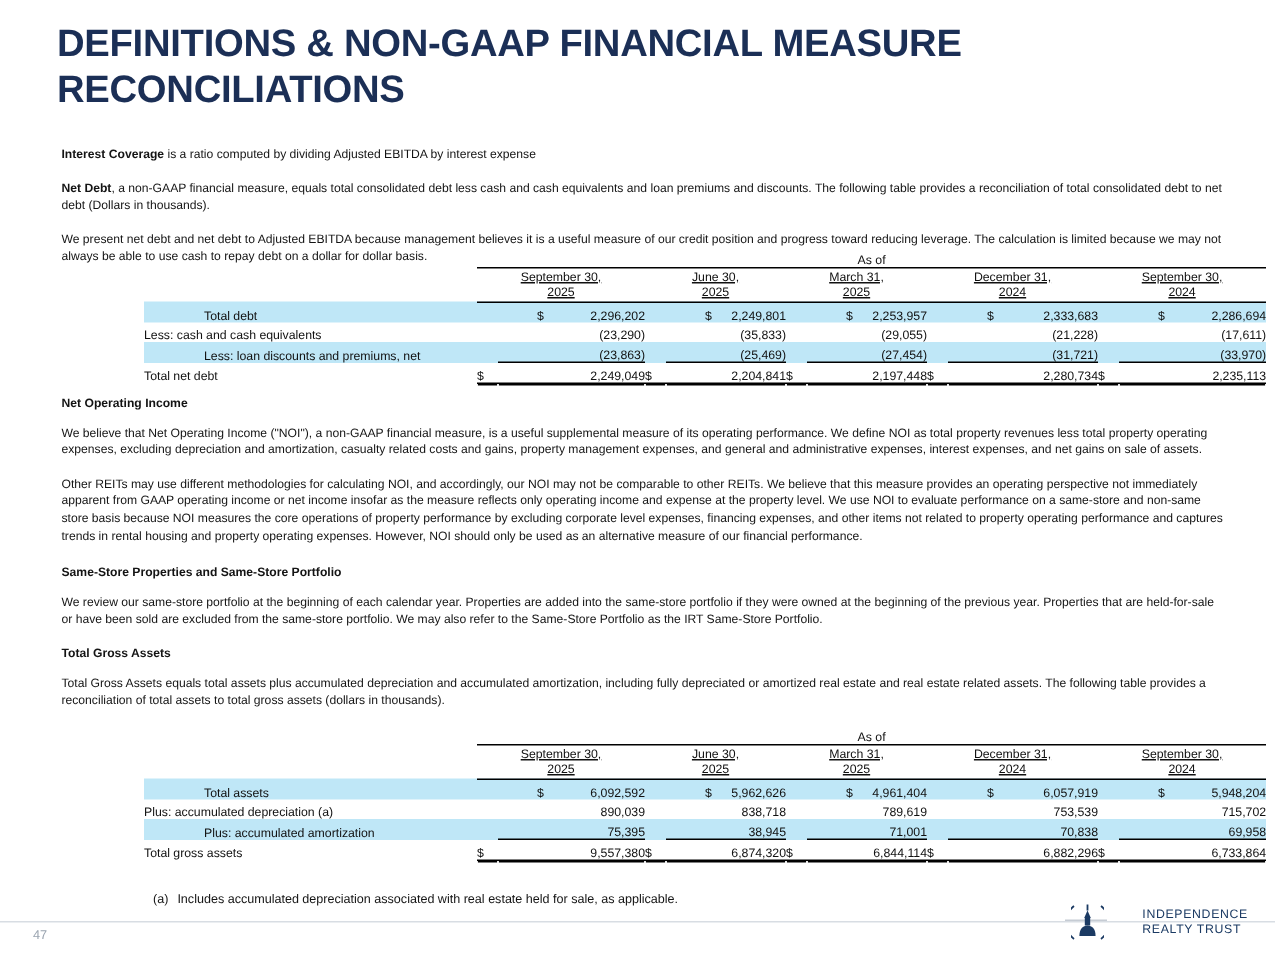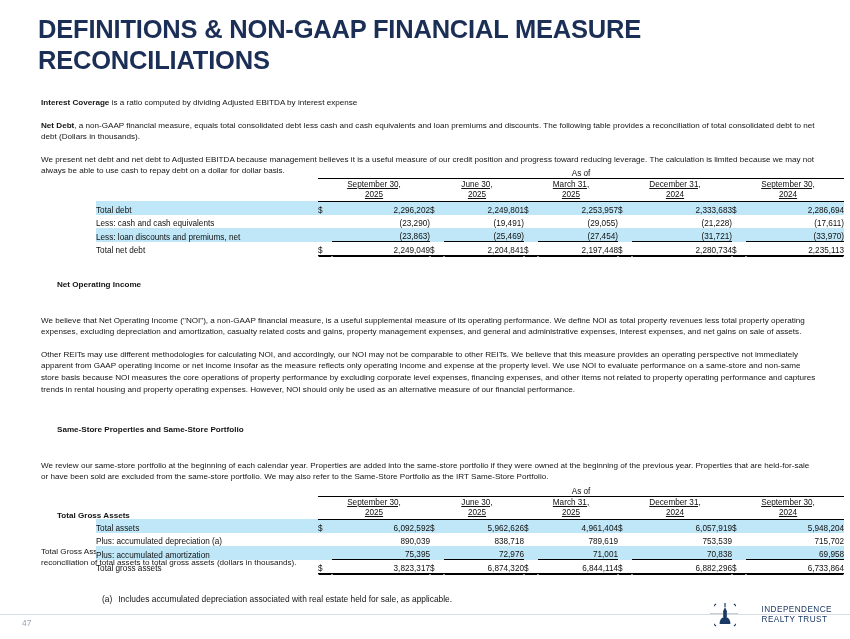--- a/index.html
+++ b/index.html
@@ -51,21 +51,21 @@
     font-size: 8.1px;
     line-height: 11.6px;
     text-align: left;
     color: #141414;
   }
   .gap-sm { height: 8px; }
   .gap-md { height: 11px; }
   .gap-lg { height: 13px; }
   .lead { font-weight: bold; }
   .section-head {
-    margin: 16px;
+    margin: 0;
     font-size: 8.1px;
     font-weight: bold;
     line-height: 11.6px;
     color: #141414;
   }
 
   
   .fin-table {
     border-collapse: collapse;
     table-layout: fixed;
@@ -76,21 +76,21 @@
     padding: 0;
     font-weight: normal;
     vertical-align: bottom;
   }
 
   .t-label { text-align: left; padding-left: 4px; }
   .t-cur   { text-align: left;  padding-left: 3px; width: 13px; }
   .t-num   { text-align: right; padding-right: 5px; }
 
   tr.row { height: 13.5px; }
-  tr.band td { background: #BFE7F7; }
+  tr.band td { background: #BFE7F7; padding-left: 40px; }
 
   .asof-cell {
     text-align: center;
     font-weight: bold;
     font-size: 8.2px;
     padding-bottom: 1px;
     margin-top: 28px;
   }
   .asof-rule {
     border-bottom: 1.1px solid #000;
@@ -241,21 +241,21 @@
         <td class="t-cur">$</td>
         <td class="t-num">2,333,683</td>
         <td class="t-cur">$</td>
         <td class="t-num">2,286,694</td>
       </tr>
       <tr class="row">
         <td class="t-label">Less: cash and cash equivalents</td>
         <td class="t-cur"></td>
         <td class="t-num">(23,290)</td>
         <td class="t-cur"></td>
-        <td class="t-num">(19,491)</td>
+        <td class="t-num">(35,833)</td>
         <td class="t-cur"></td>
         <td class="t-num">(29,055)</td>
         <td class="t-cur"></td>
         <td class="t-num">(21,228)</td>
         <td class="t-cur"></td>
         <td class="t-num">(17,611)</td>
       </tr>
       <tr class="row band">
         <td class="t-label">Less: loan discounts and premiums, net</td>
         <td class="t-cur"></td>
@@ -369,32 +369,32 @@
         <td class="t-cur"></td>
         <td class="t-num">753,539</td>
         <td class="t-cur"></td>
         <td class="t-num">715,702</td>
       </tr>
       <tr class="row band">
         <td class="t-label">Plus: accumulated amortization</td>
         <td class="t-cur"></td>
         <td class="t-num ul-single">75,395</td>
         <td class="t-cur"></td>
-        <td class="t-num ul-single">72,976</td>
+        <td class="t-num ul-single">38,945</td>
         <td class="t-cur"></td>
         <td class="t-num ul-single">71,001</td>
         <td class="t-cur"></td>
         <td class="t-num ul-single">70,838</td>
         <td class="t-cur"></td>
         <td class="t-num ul-single">69,958</td>
       </tr>
       <tr class="row">
         <td class="t-label">Total gross assets</td>
         <td class="t-cur ul-double">$</td>
-        <td class="t-num ul-double">3,823,317</td>
+        <td class="t-num ul-double">9,557,380</td>
         <td class="t-cur ul-double">$</td>
         <td class="t-num ul-double">6,874,320</td>
         <td class="t-cur ul-double">$</td>
         <td class="t-num ul-double">6,844,114</td>
         <td class="t-cur ul-double">$</td>
         <td class="t-num ul-double">6,882,296</td>
         <td class="t-cur ul-double">$</td>
         <td class="t-num ul-double">6,733,864</td>
       </tr>
     </tbody>

